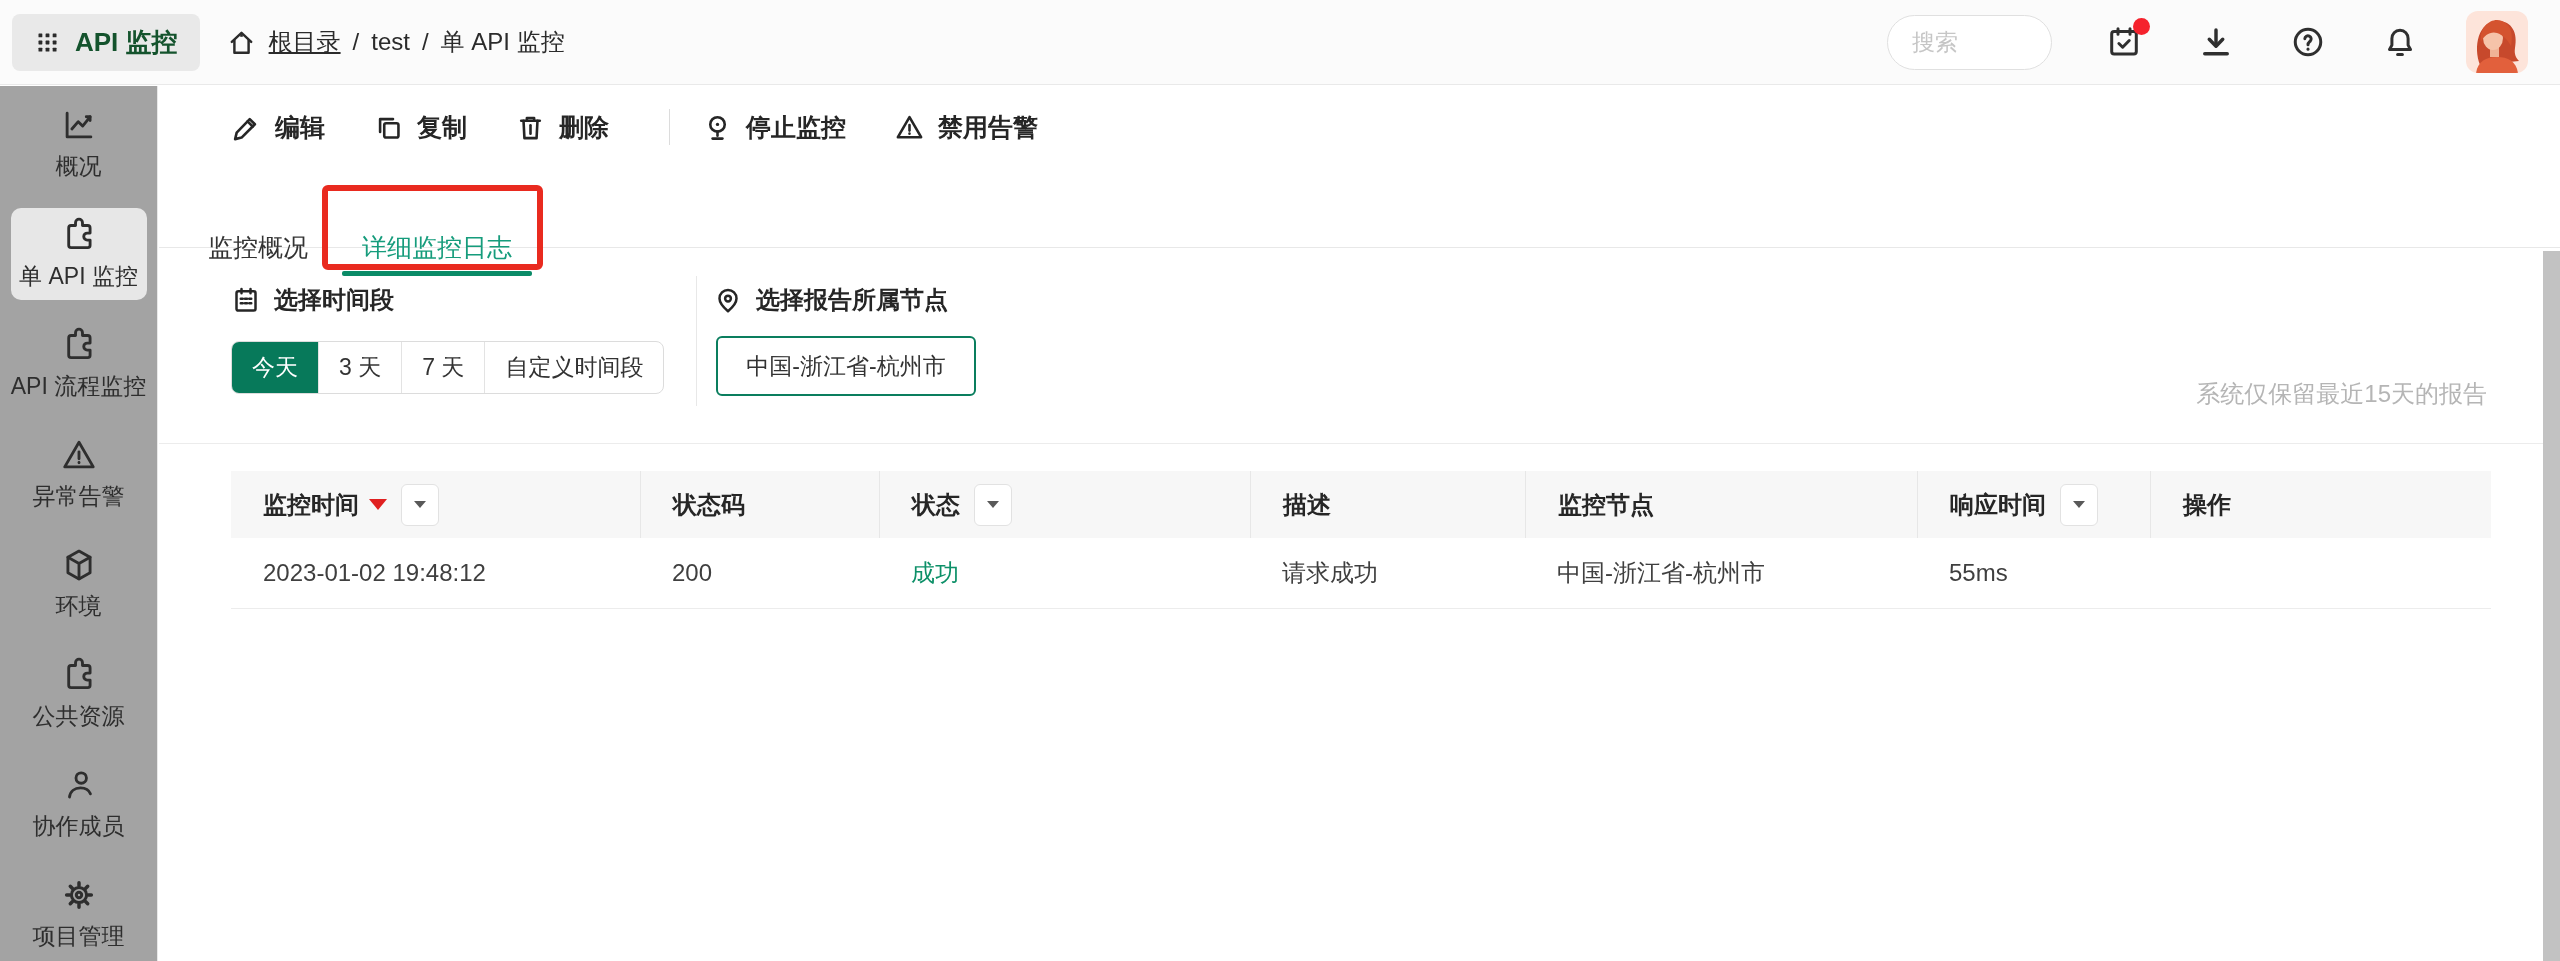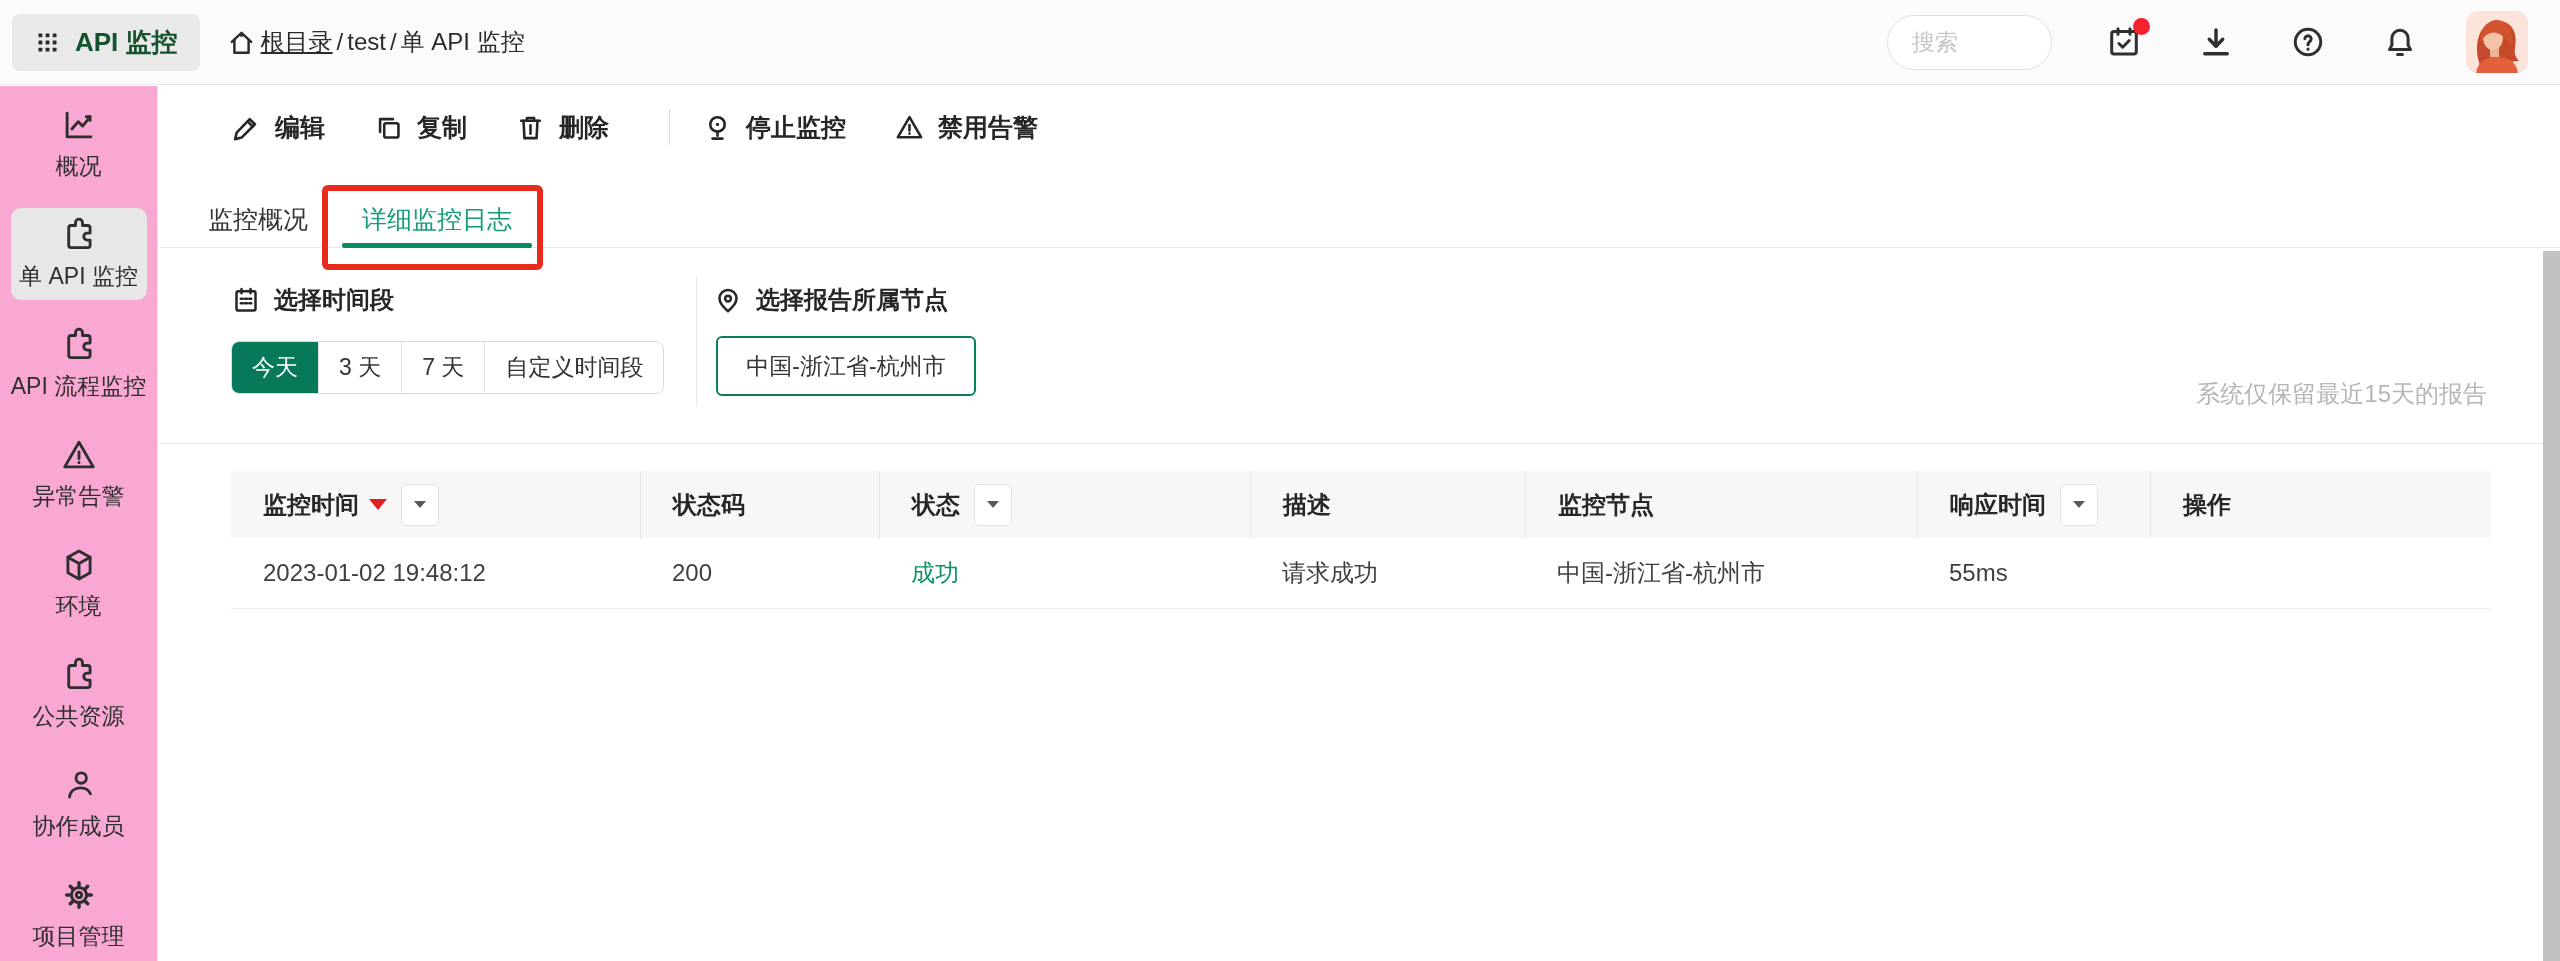--- a/index.html
+++ b/index.html
@@ -6,39 +6,39 @@
   html,body { width:2560px; height:961px; overflow:hidden; }
   body { font-family:"Liberation Sans","DejaVu Sans",sans-serif; background:#fff; color:#262626; }
 
   
   .topbar { position:absolute; top:0; left:0; width:2560px; height:85px;
             background:#fbfbfb; border-bottom:1px solid #e9e9e9;
             display:flex; align-items:center; padding:0 32px 0 12px; }
   .app-chip { display:flex; align-items:center; gap:14px; background:#e9e9e9;
               border-radius:8px; height:57px; padding:0 22px; }
   .app-chip .title { font-size:26px; font-weight:600; color:#14532d; white-space:nowrap; }
-  .breadcrumb { display:flex; align-items:center; gap:4px; margin-left:26px;
+  .breadcrumb { display:flex; align-items:center; gap:12px; margin-left:26px;
                 font-size:24px; color:#2b2b2b; white-space:nowrap; }
   .breadcrumb a { color:#2b2b2b; text-decoration:underline; cursor:pointer; }
   .topbar-spacer { flex:1; }
   .search-pill { width:165px; height:55px; border:1px solid #e0e0e0; border-radius:28px;
                  background:#fff; font-size:23px; padding:0 24px; color:#333; outline:none;
                  font-family:inherit; }
   .search-pill::placeholder { color:#c6c6c6; }
   .top-icon { position:relative; width:40px; height:40px; margin-left:52px; color:#2f2f2f;
               display:flex; align-items:center; justify-content:center; cursor:pointer; flex:none; }
   .top-icon svg { width:36px; height:36px; }
   .badge-dot { position:absolute; top:-4px; right:-6px; width:17px; height:17px;
                border-radius:50%; background:#f5222d; }
   .avatar { width:62px; height:62px; border-radius:12px; overflow:hidden; margin-left:46px;
             flex:none; cursor:pointer; }
 
   
   .sidebar { position:absolute; top:86px; left:0; width:158px; height:875px;
-             background:#f9a8d4; border-right:1px solid #e8e8e8;
+             background:#a3a3a3; border-right:1px solid #e8e8e8;
              display:flex; flex-direction:column; align-items:center;
              padding-top:12px; gap:18px; }
   .side-item { width:136px; height:92px; border-radius:10px; display:flex;
                flex-direction:column; align-items:center; justify-content:center;
                gap:7px; color:#2e2e2e; cursor:pointer; flex:none; }
   .side-item.active { background:#e7e7e7; }
   .side-item svg { width:38px; height:38px; }
   .side-item .lbl { font-size:23px; white-space:nowrap; }
 
   
@@ -46,21 +46,21 @@
 
   .toolbar { position:absolute; top:16px; left:72px; display:flex; align-items:center; height:50px; }
   .tool-btn { display:flex; align-items:center; gap:13px; font-size:25px; color:#262626;
               margin-right:48px; cursor:pointer; white-space:nowrap;font-weight:bold; }
   .tool-btn svg { width:31px; height:31px; }
   .tool-divider { width:1px; height:36px; background:#dcdcdc; margin:0 32px 0 12px; }
 
   .tabs-line { position:absolute; top:161px; left:0; right:0; height:1px; background:#e8e8e8; }
   .tabs { position:absolute; top:112px; left:29px; display:flex; }
   .tab { position:relative; height:50px; line-height:42px; padding:0 20px; margin-right:14px;
-         font-size:25px; color:#333; cursor:pointer; white-space:nowrap; }
+         font-size:25px; color:#333; cursor:pointer; white-space:nowrap;margin-top:28px; }
   .tab.active { color:#169c7c; }
   .tab.active .underline { position:absolute; left:0; right:0; bottom:0; height:5px;
                            background:#0a8b67; border-radius:2px; }
   .red-annotation { position:absolute; top:99px; left:163px; width:221px; height:85px;
                     border:6px solid #e92a1f; border-radius:6px; pointer-events:none; z-index:5; }
 
   
   .filter-label { position:absolute; display:flex; align-items:center; gap:13px;
                   font-size:24px; font-weight:bold; color:#262626; white-space:nowrap; }
   .filter-label svg { width:30px; height:30px; }

